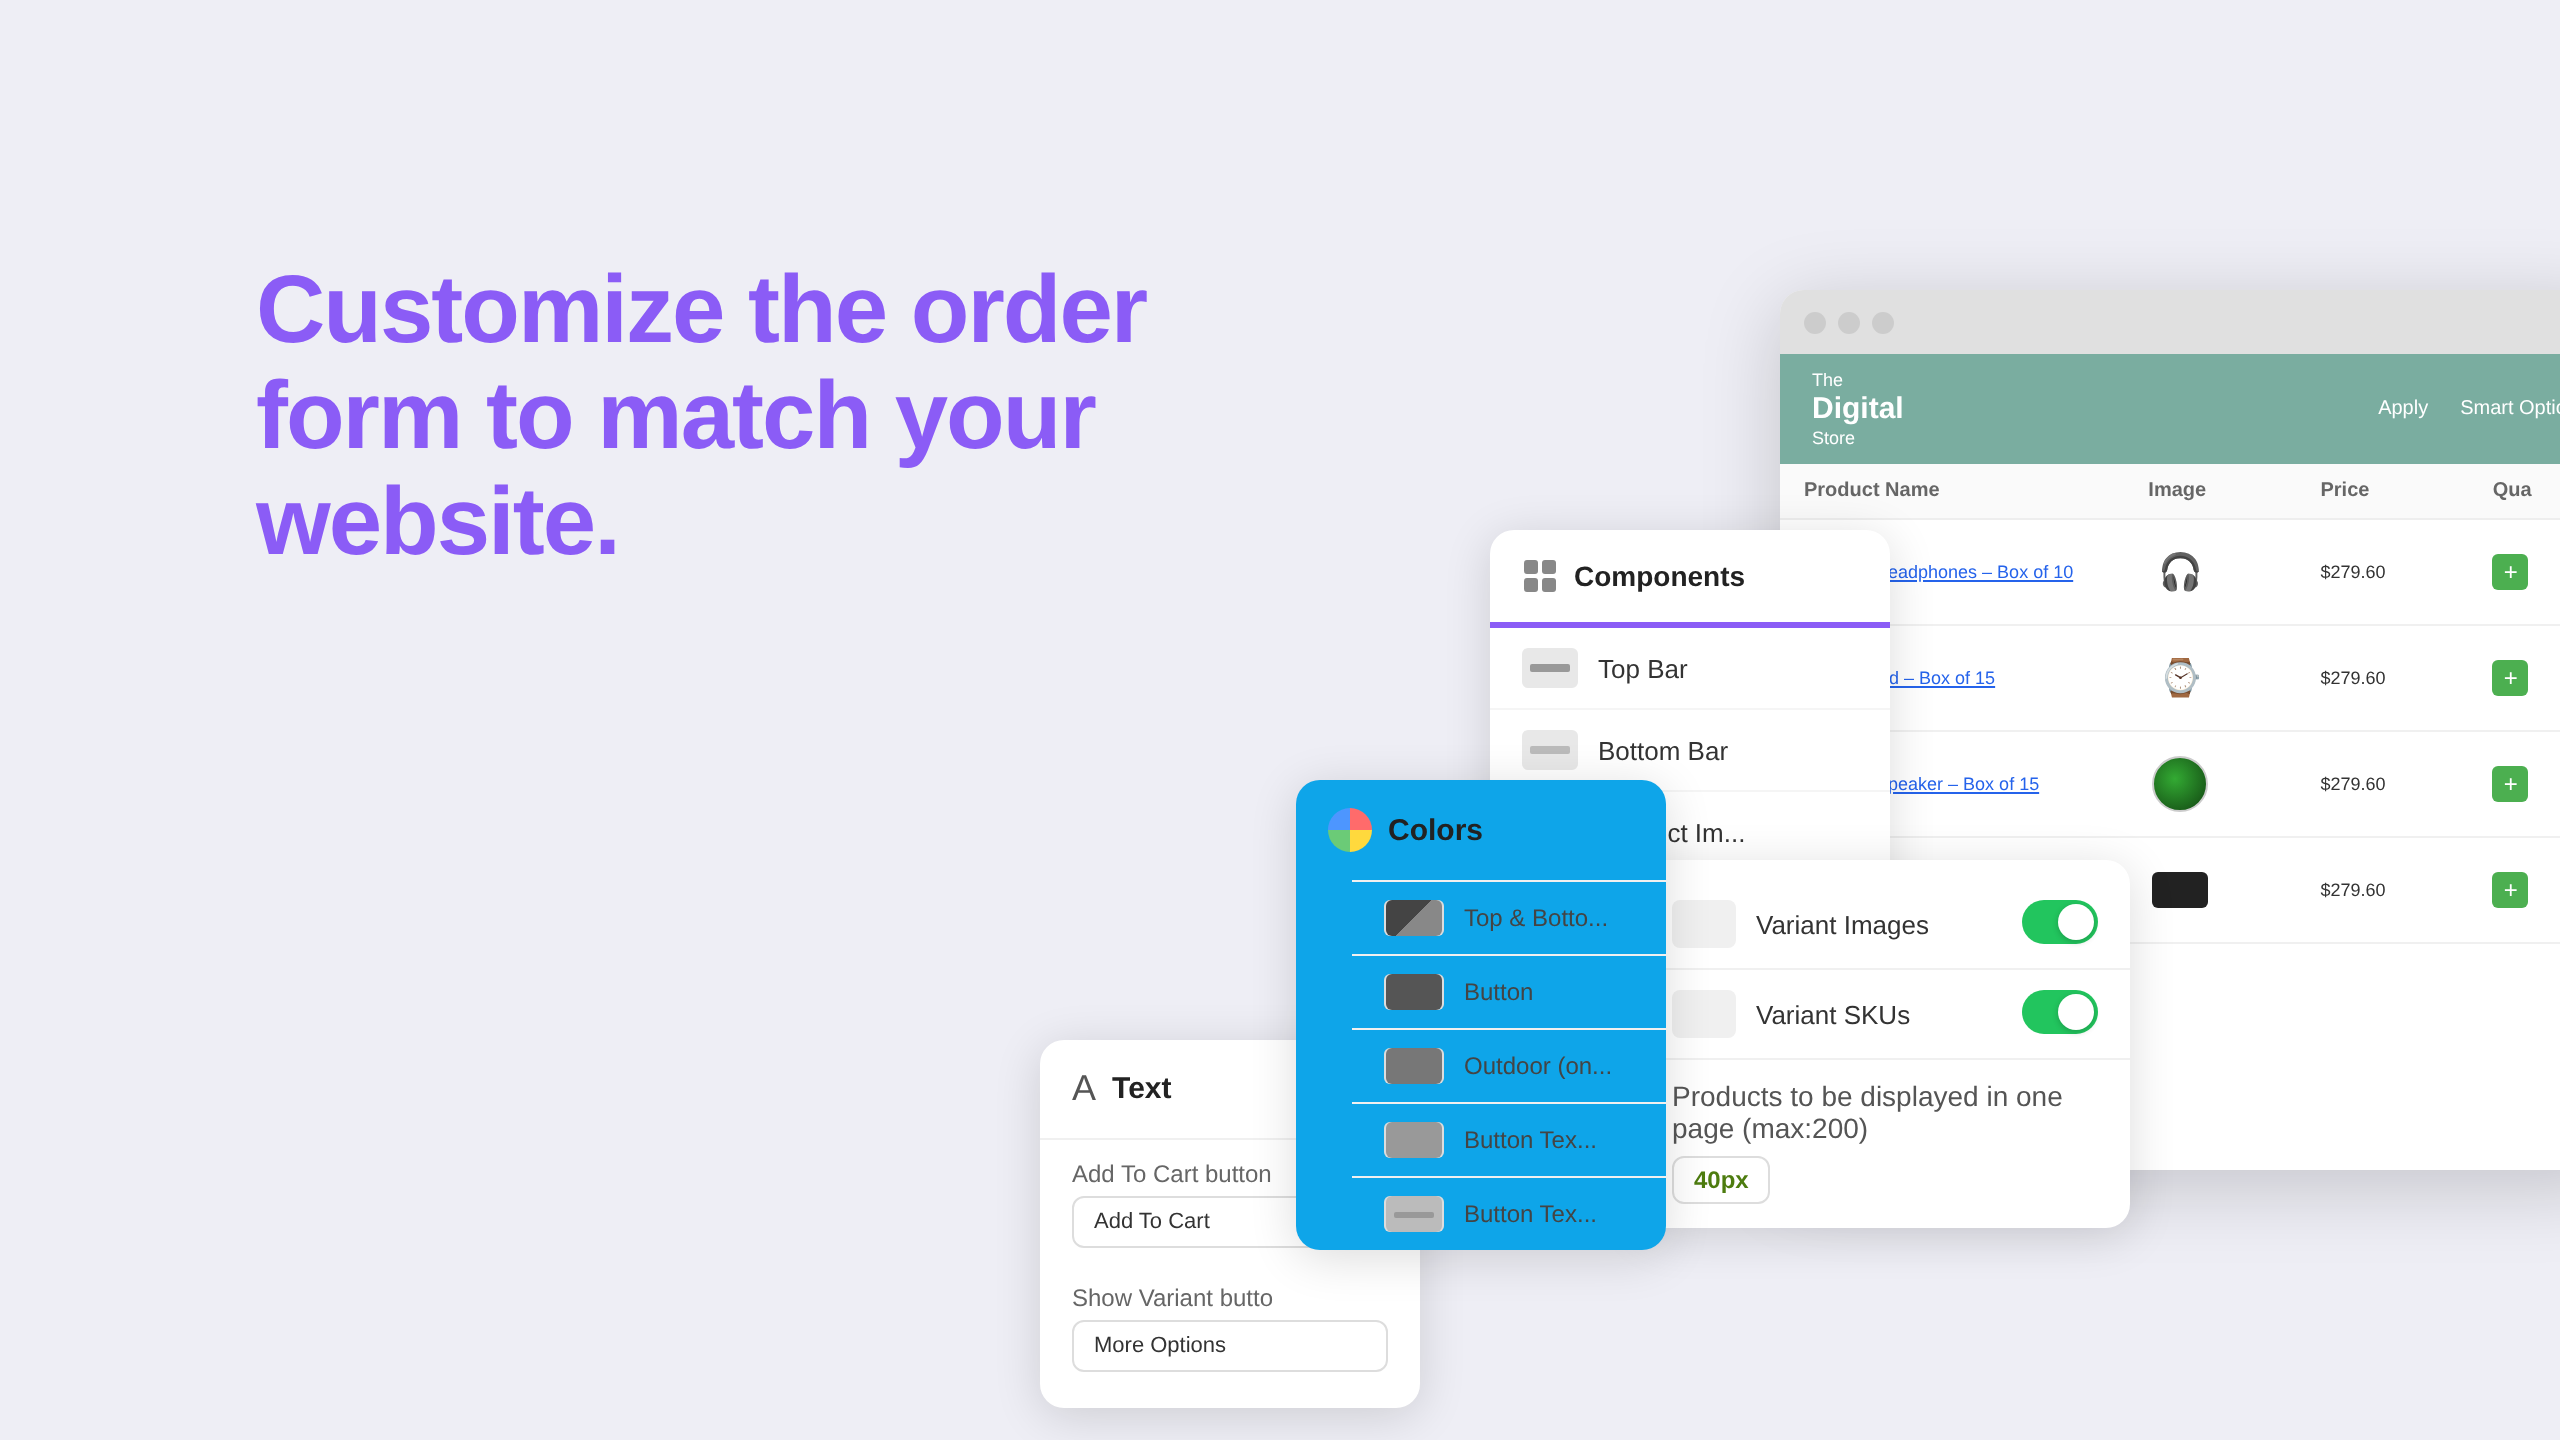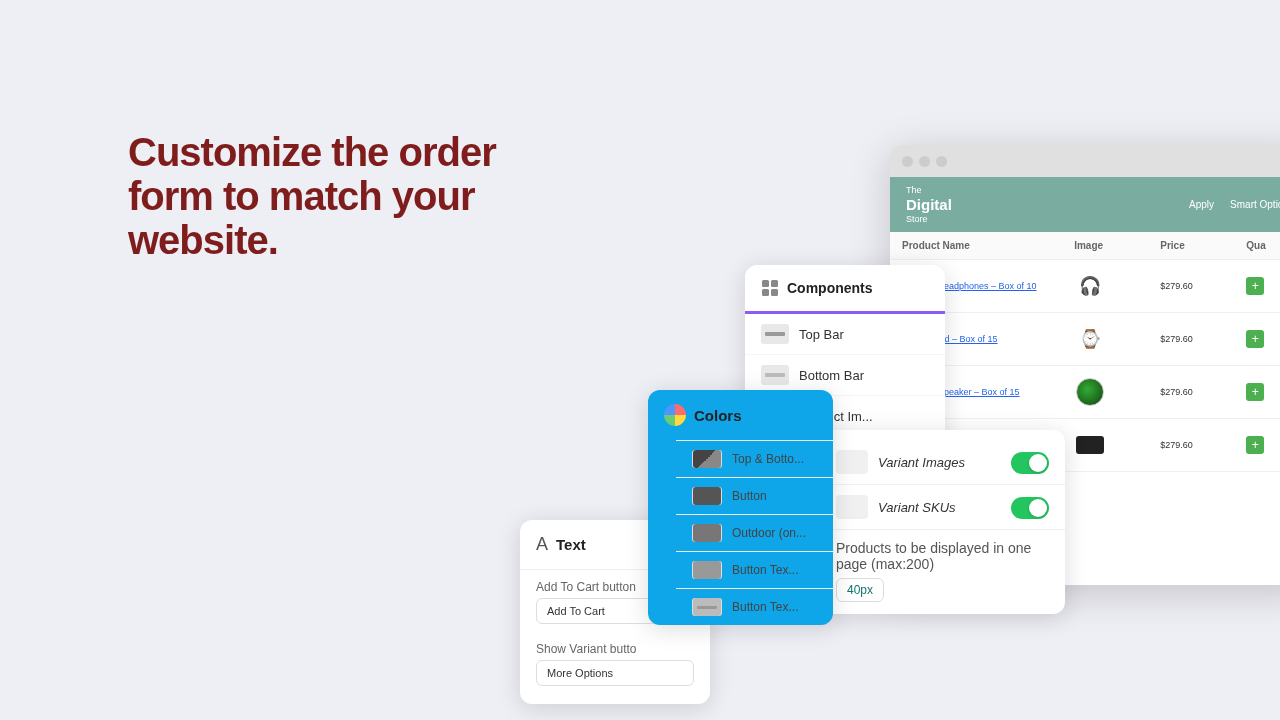--- a/index.html
+++ b/index.html
@@ -15,24 +15,24 @@
 
     
     .hero-text {
       position: absolute;
       left: 128px;
       top: 130px;
       width: 520px;
     }
 
     .hero-heading {
-      font-size: 40px;
+      font-size: 48px;
       font-weight: 900;
       line-height: 1.1;
-      color: #7f1d1d;
+      color: #8b5cf6;
       letter-spacing: -1px;
     }
 
     
     .browser-window {
       position: absolute;
       right: -30px;
       top: 145px;
       width: 420px;
       height: 440px;
@@ -297,27 +297,26 @@
       background: white;
       border-radius: 12px;
       box-shadow: 0 4px 24px rgba(0,0,0,0.14);
       overflow: hidden;
       z-index: 22;
       padding: 10px 0 8px;
     }
 
     .settings-item {
       display: flex;
-      align-items: flex-end;
+      align-items: flex-start;
       justify-content: space-between;
       padding: 10px 16px;
       font-size: 13px;
       color: #333;
       border-bottom: 1px solid #f0f0f0;
-      font-style: italic;
     }
 
     .settings-item:last-child {
       border-bottom: none;
     }
 
     .toggle {
       width: 38px;
       height: 22px;
       border-radius: 11px;
@@ -365,22 +364,23 @@
       display: flex;
       align-items: center;
       justify-content: space-between;
     }
 
     .settings-value-box {
       border: 1px solid #ddd;
       border-radius: 6px;
       padding: 4px 10px;
       font-size: 12px;
-      color: #0f766e;
-      background: white;
+      color: #4d7c0f;
+      background: white;
+      font-weight: bold;
     }
 
     .product-rect {
       width: 28px;
       height: 18px;
       background: #222;
       border-radius: 3px;
     }
   </style>
 </head>

